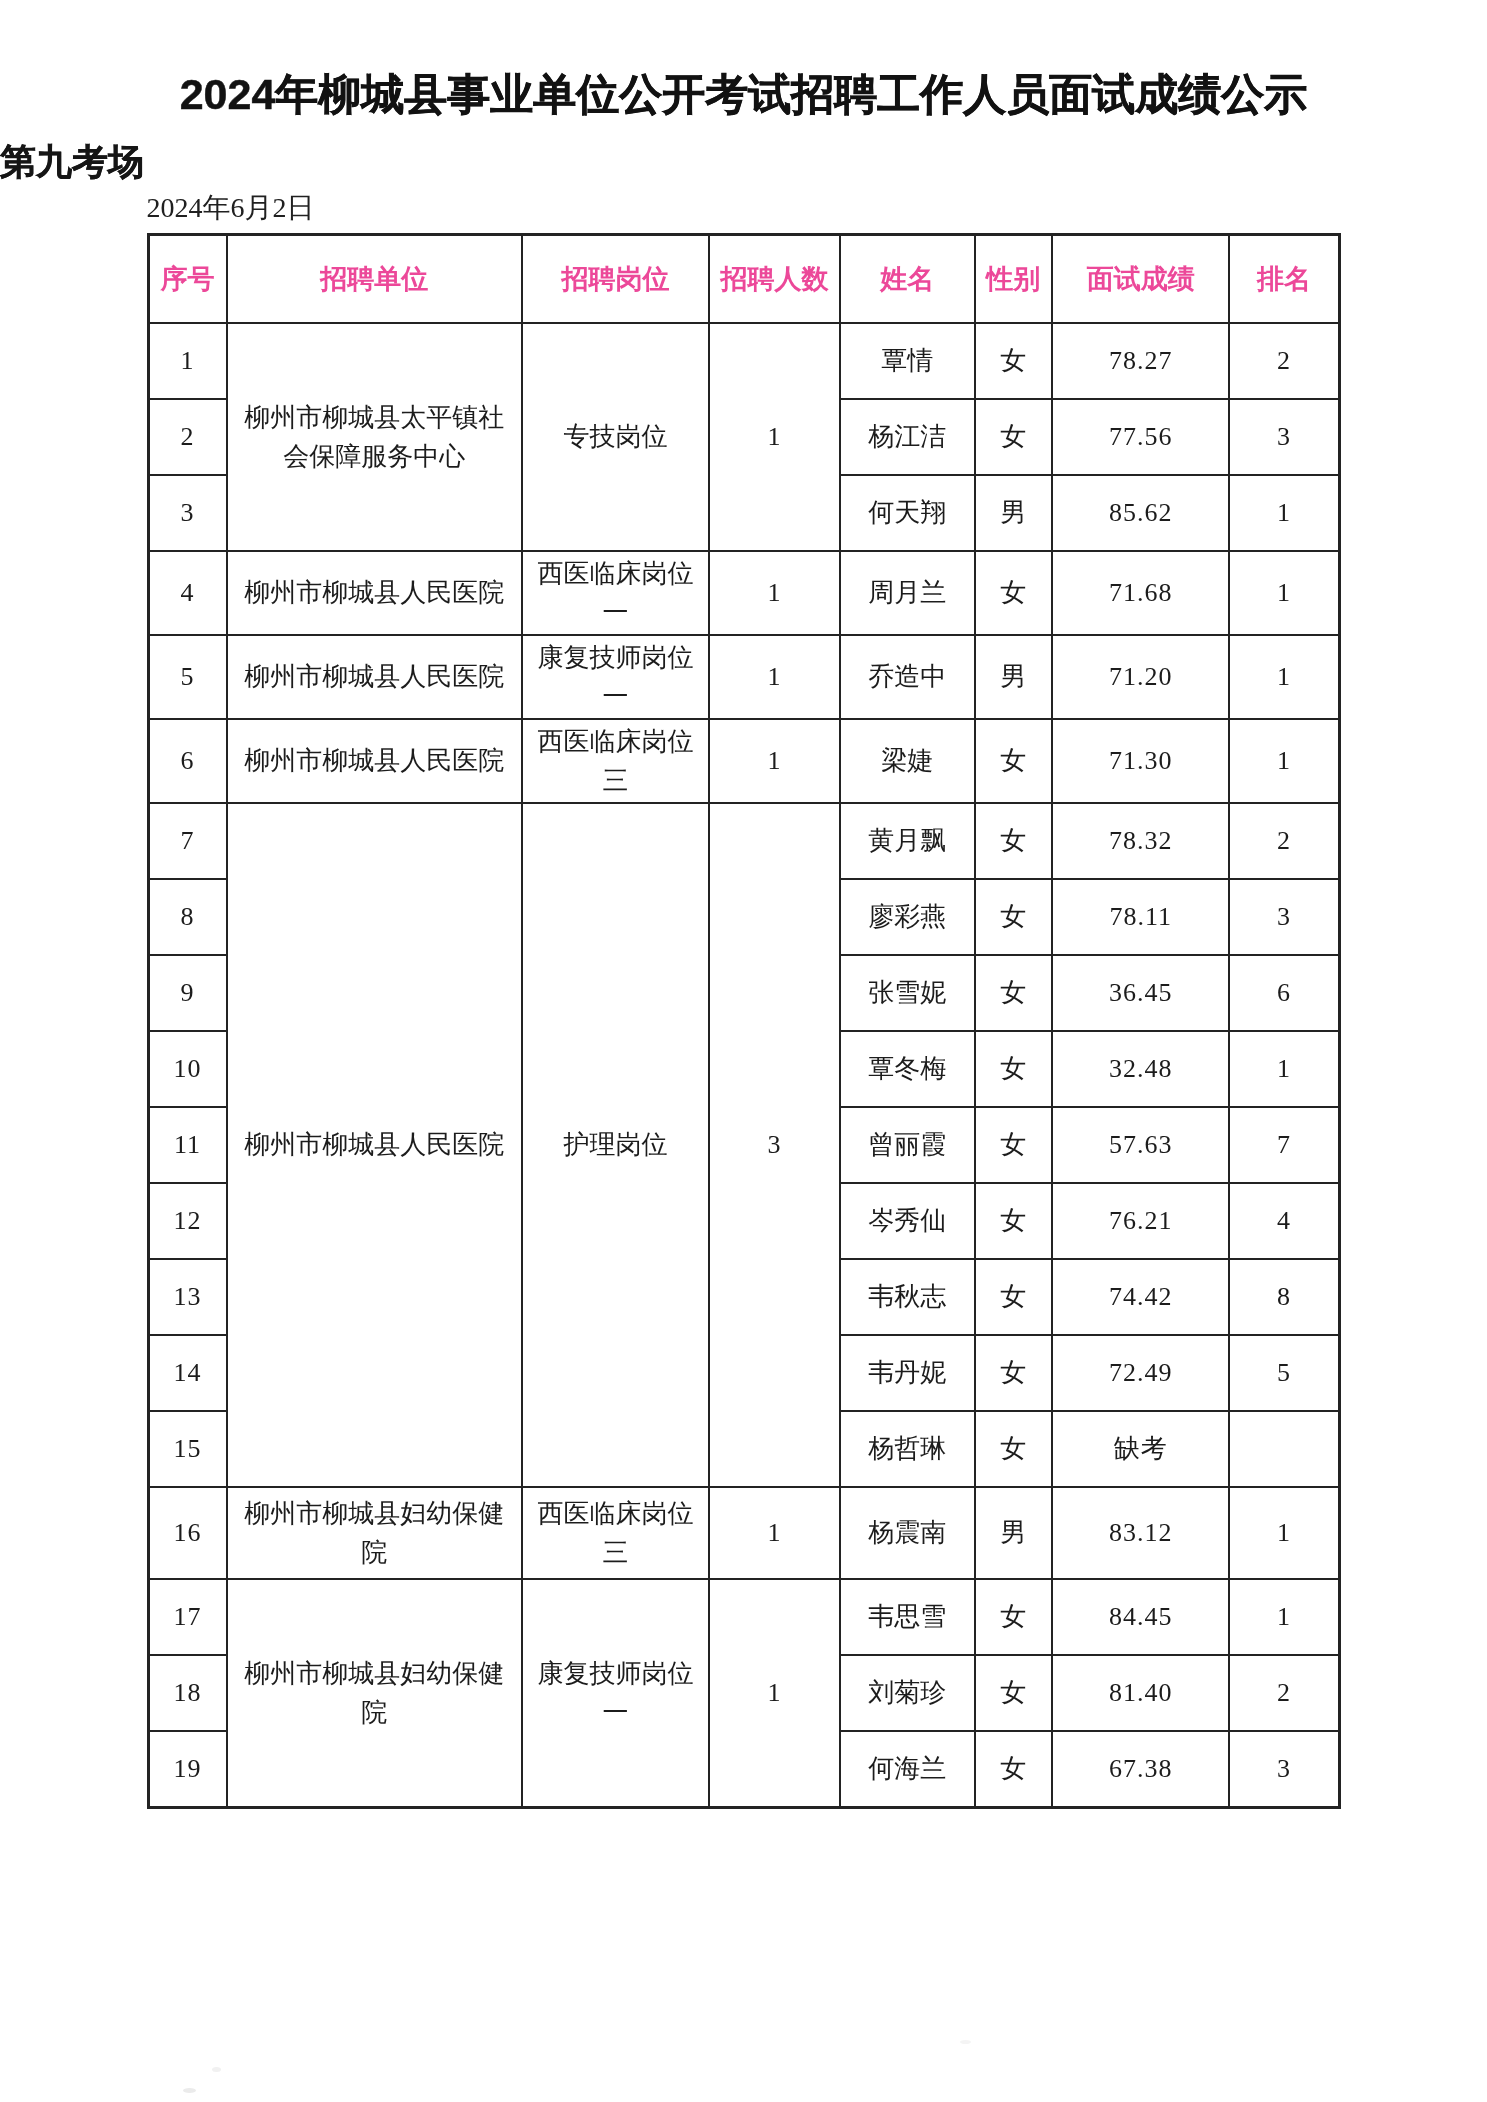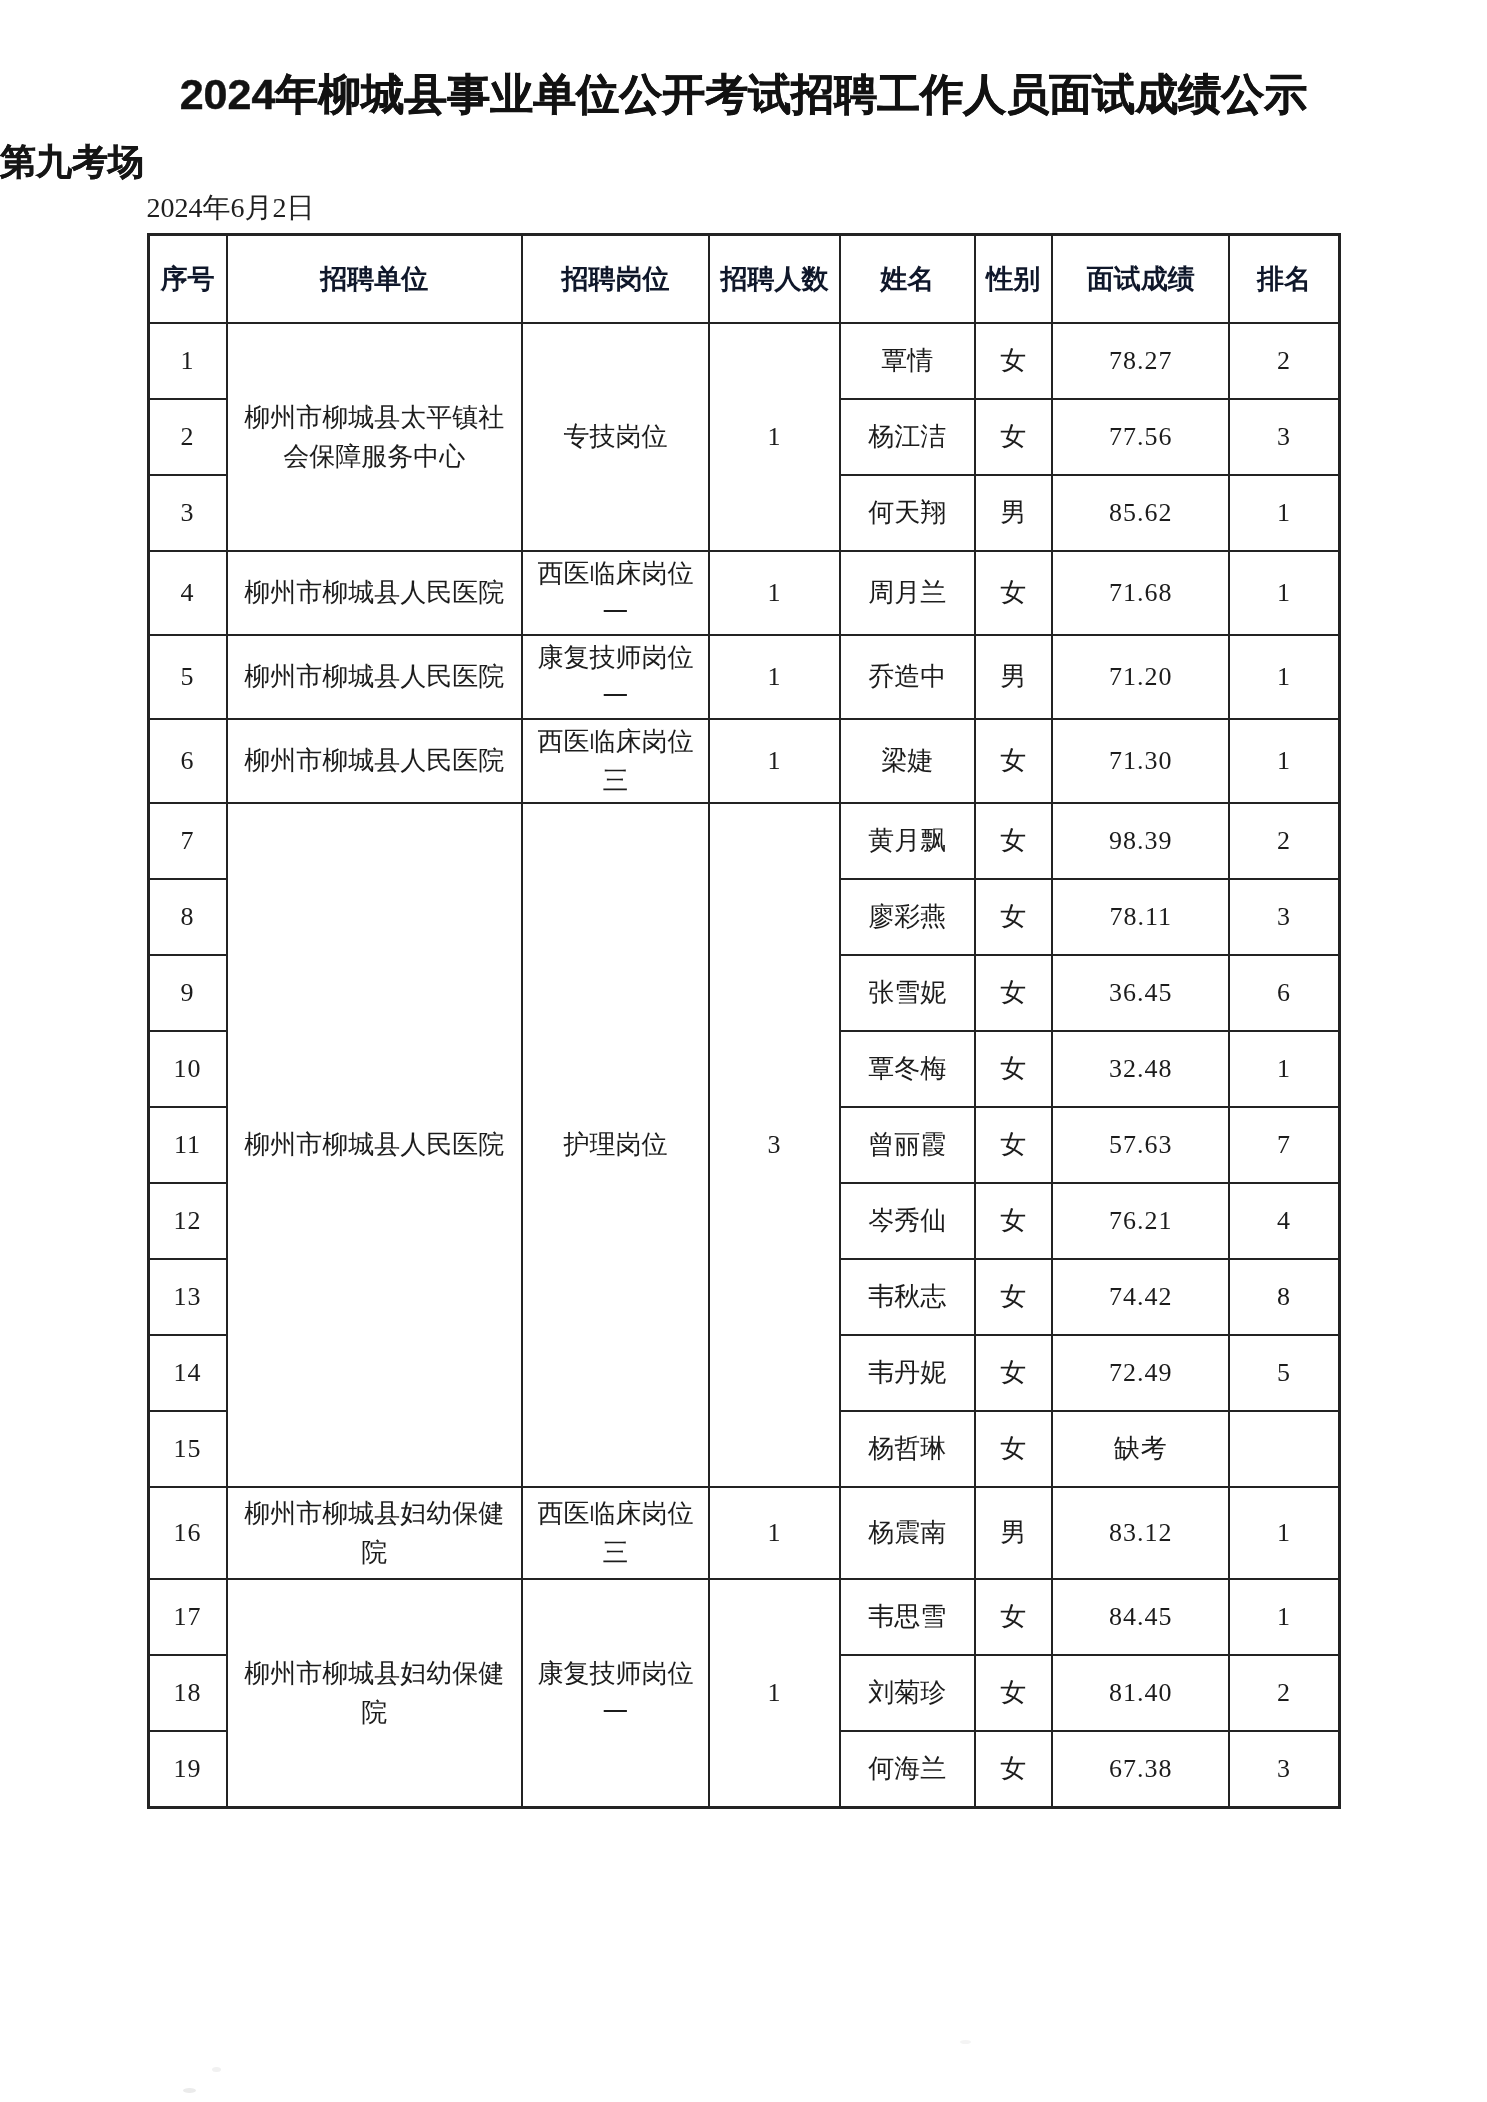--- a/index.html
+++ b/index.html
@@ -59,21 +59,21 @@
     text-align: center;
     vertical-align: middle;
     padding: 2px 6px;
     overflow: hidden;
   }
   .score-table th {
     height: 82px;
     font-family: "Liberation Sans", sans-serif;
     font-weight: 700;
     font-size: 27px;
-    color: #0f172a;
+    color: #ec4899;
   }
   .score-table td { height: 70px; font-size: 26px; }
   tr.h84 td { height: 78px; }
   tr.h92 td { height: 86px; }
 
   td.c-unit, td.c-pos { line-height: 1.5; padding: 2px 10px; }
   td.c-serial, td.c-open, td.c-score, td.c-rank { letter-spacing: 1px; }
 
   
   .speck { position: absolute; border-radius: 50%; }
@@ -171,21 +171,21 @@
             <td class="c-score">71.30</td>
             <td class="c-rank">1</td>
           </tr>
           <tr>
             <td class="c-serial">7</td>
             <td class="c-unit" rowspan="9">柳州市柳城县人民医院</td>
             <td class="c-pos" rowspan="9">护理岗位</td>
             <td class="c-open" rowspan="9">3</td>
             <td class="c-name">黄月飘</td>
             <td class="c-gender">女</td>
-            <td class="c-score">98.39</td>
+            <td class="c-score">78.32</td>
             <td class="c-rank">2</td>
           </tr>
           <tr>
             <td class="c-serial">8</td>
             <td class="c-name">廖彩燕</td>
             <td class="c-gender">女</td>
             <td class="c-score">78.11</td>
             <td class="c-rank">3</td>
           </tr>
           <tr>

